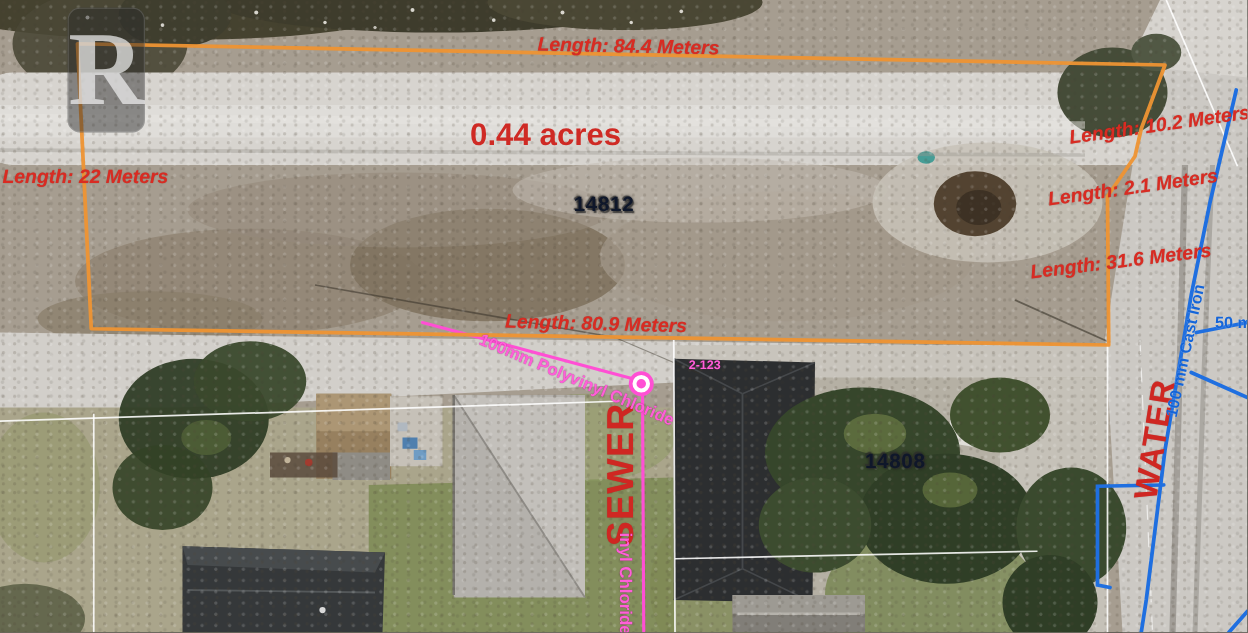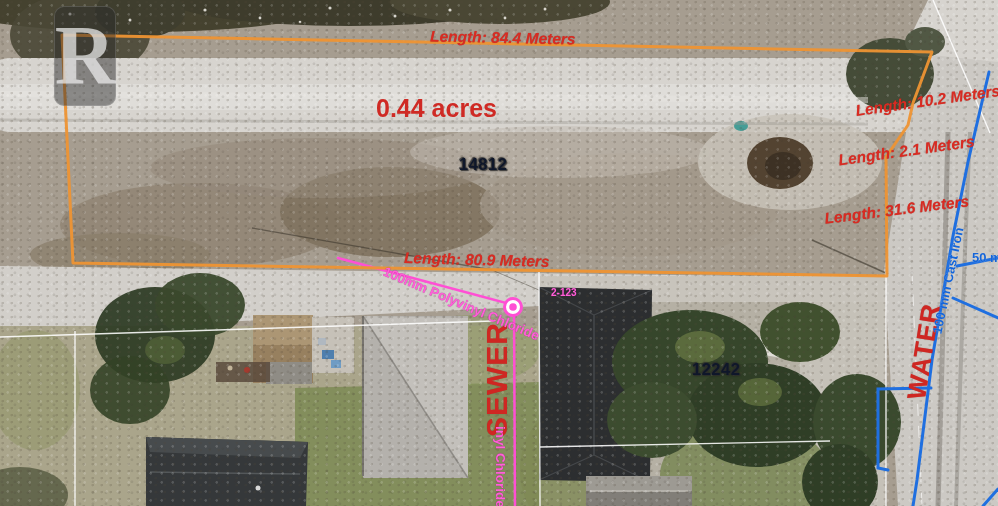--- a/index.html
+++ b/index.html
@@ -222,34 +222,35 @@
   </svg>
 
   <div class="logo">
     <div class="logo-block">
       <span class="logo-r">R</span>
     </div>
   </div>
 
   <div class="lbl red" style="left:430px;top:29px;transform:rotate(1.2deg);">Length: 84.4 Meters</div>
 
+  <div class="lbl red" style="left:2px;top:133px;">Length: 22 Meters</div>
 
   <div class="lbl red" style="left:855px;top:92px;transform:rotate(-8deg);">Length: 10.2 Meters</div>
 
   <div class="lbl red" style="left:838px;top:142px;transform:rotate(-8deg);">Length: 2.1 Meters</div>
 
   <div class="lbl red" style="left:824px;top:201px;transform:rotate(-7deg);">Length: 31.6 Meters</div>
 
   <div class="lbl red" style="left:404px;top:251px;transform:rotate(1.5deg);">Length: 80.9 Meters</div>
 
   <div class="lbl acres" style="left:332px;top:94px;margin-left:44px;">0.44 acres</div>
 
   <div class="lbl parcelnum" style="left:459px;top:155px;">14812</div>
 
-  <div class="lbl parcelnum" style="left:692px;top:360px;">12242</div>
+  <div class="lbl parcelnum" style="left:692px;top:360px;">14808</div>
 
   <div class="lbl utilname" style="left:447px;top:370px;width:100px;text-align:center;transform:rotate(-90deg);">SEWER</div>
 
   <div class="lbl utilname" style="left:869px;top:336px;width:110px;text-align:center;font-size:26px;transform:rotate(-81deg);">WATER</div>
 
   <div class="lbl pink" style="left:387px;top:264px;transform:rotate(23deg);transform-origin:0 0;">100mm Polyvinyl Chloride</div>
 
   <div class="lbl pink pink-small" style="left:516px;top:287px;">2-123</div>
 
   <div class="lbl pink" style="left:508px;top:426px;transform:rotate(90deg);transform-origin:0 0;">inyl Chloride</div>

